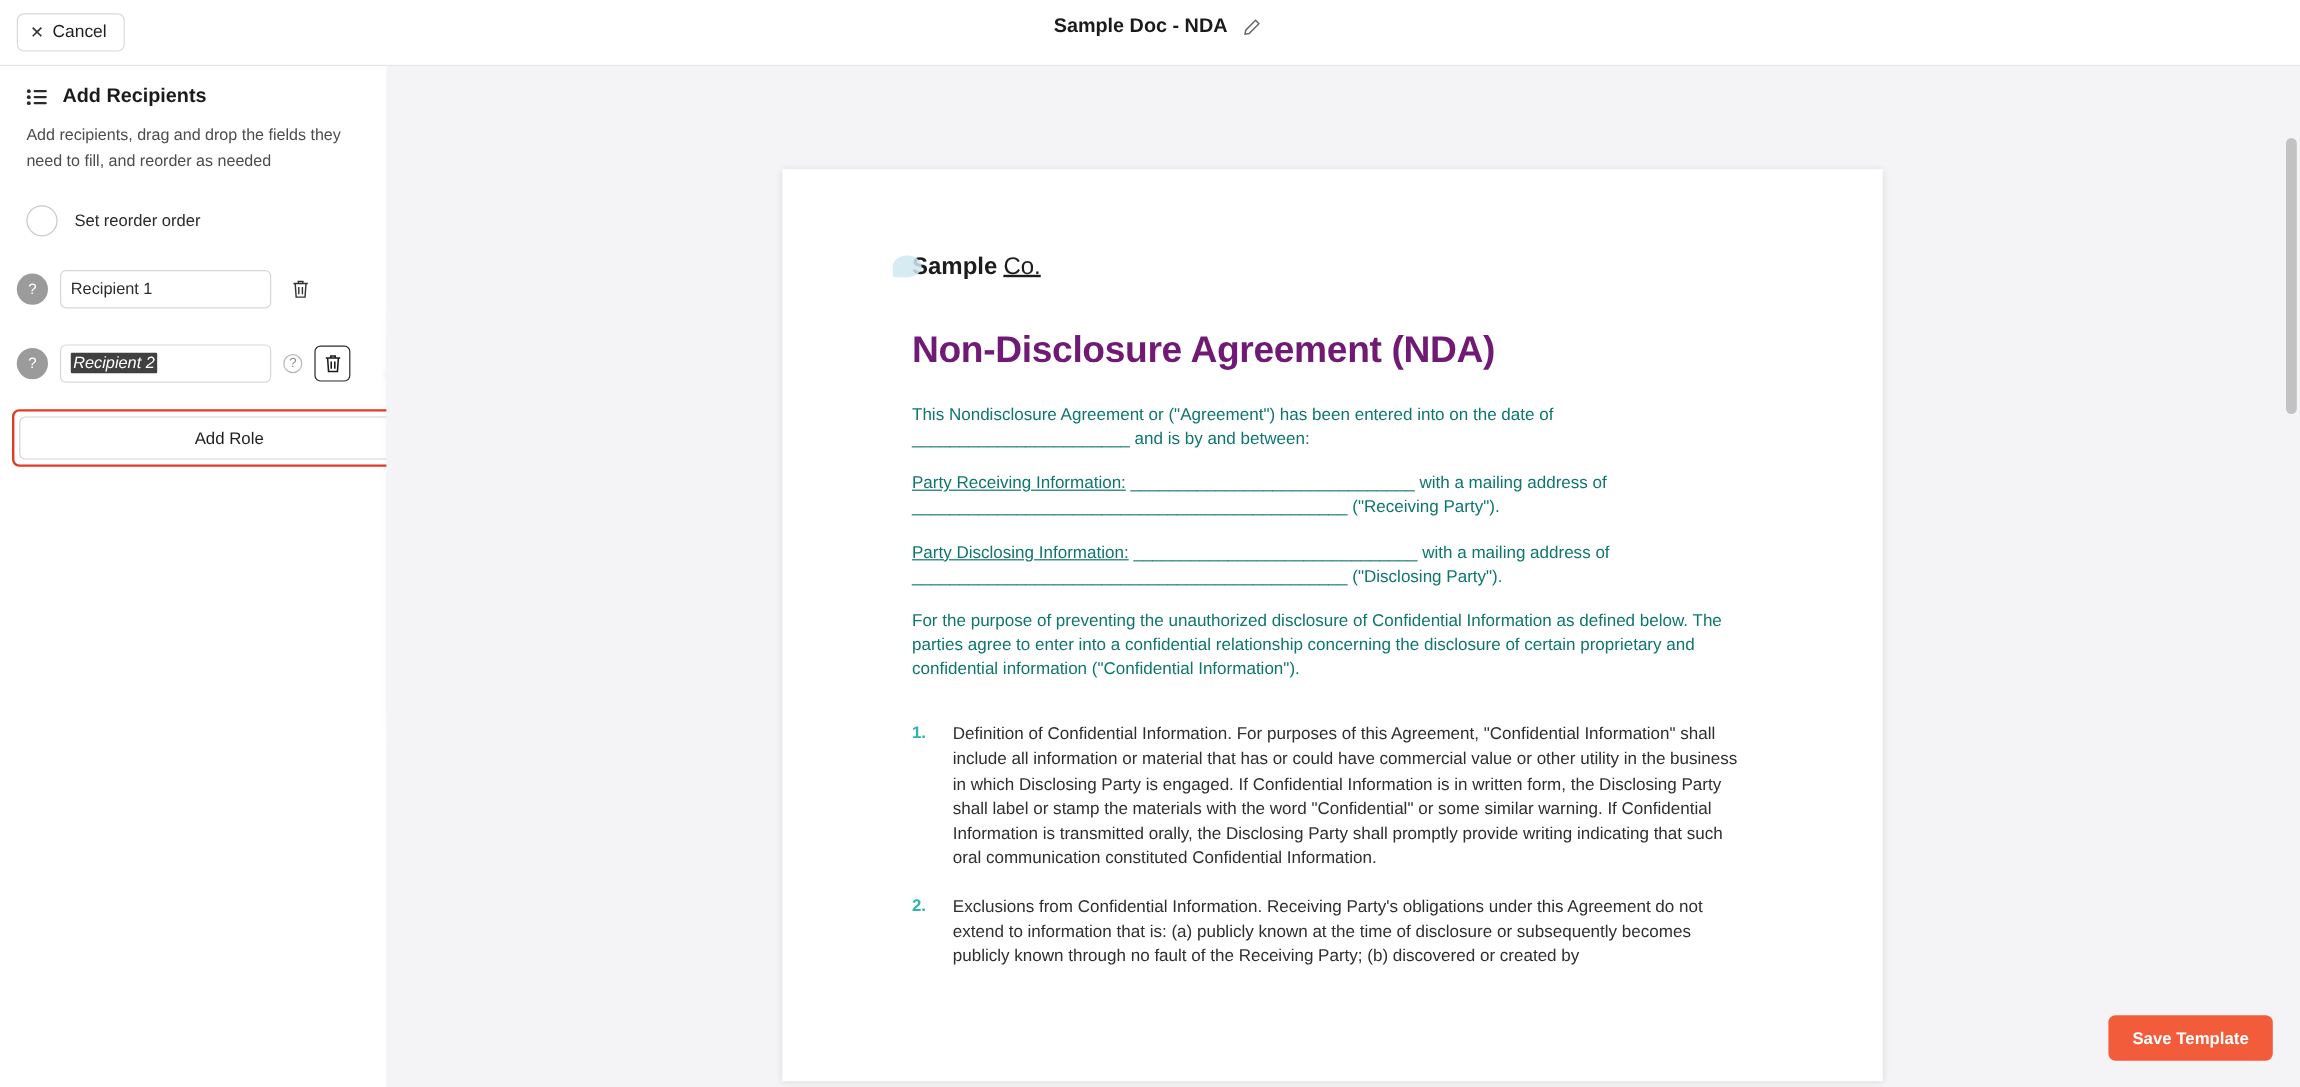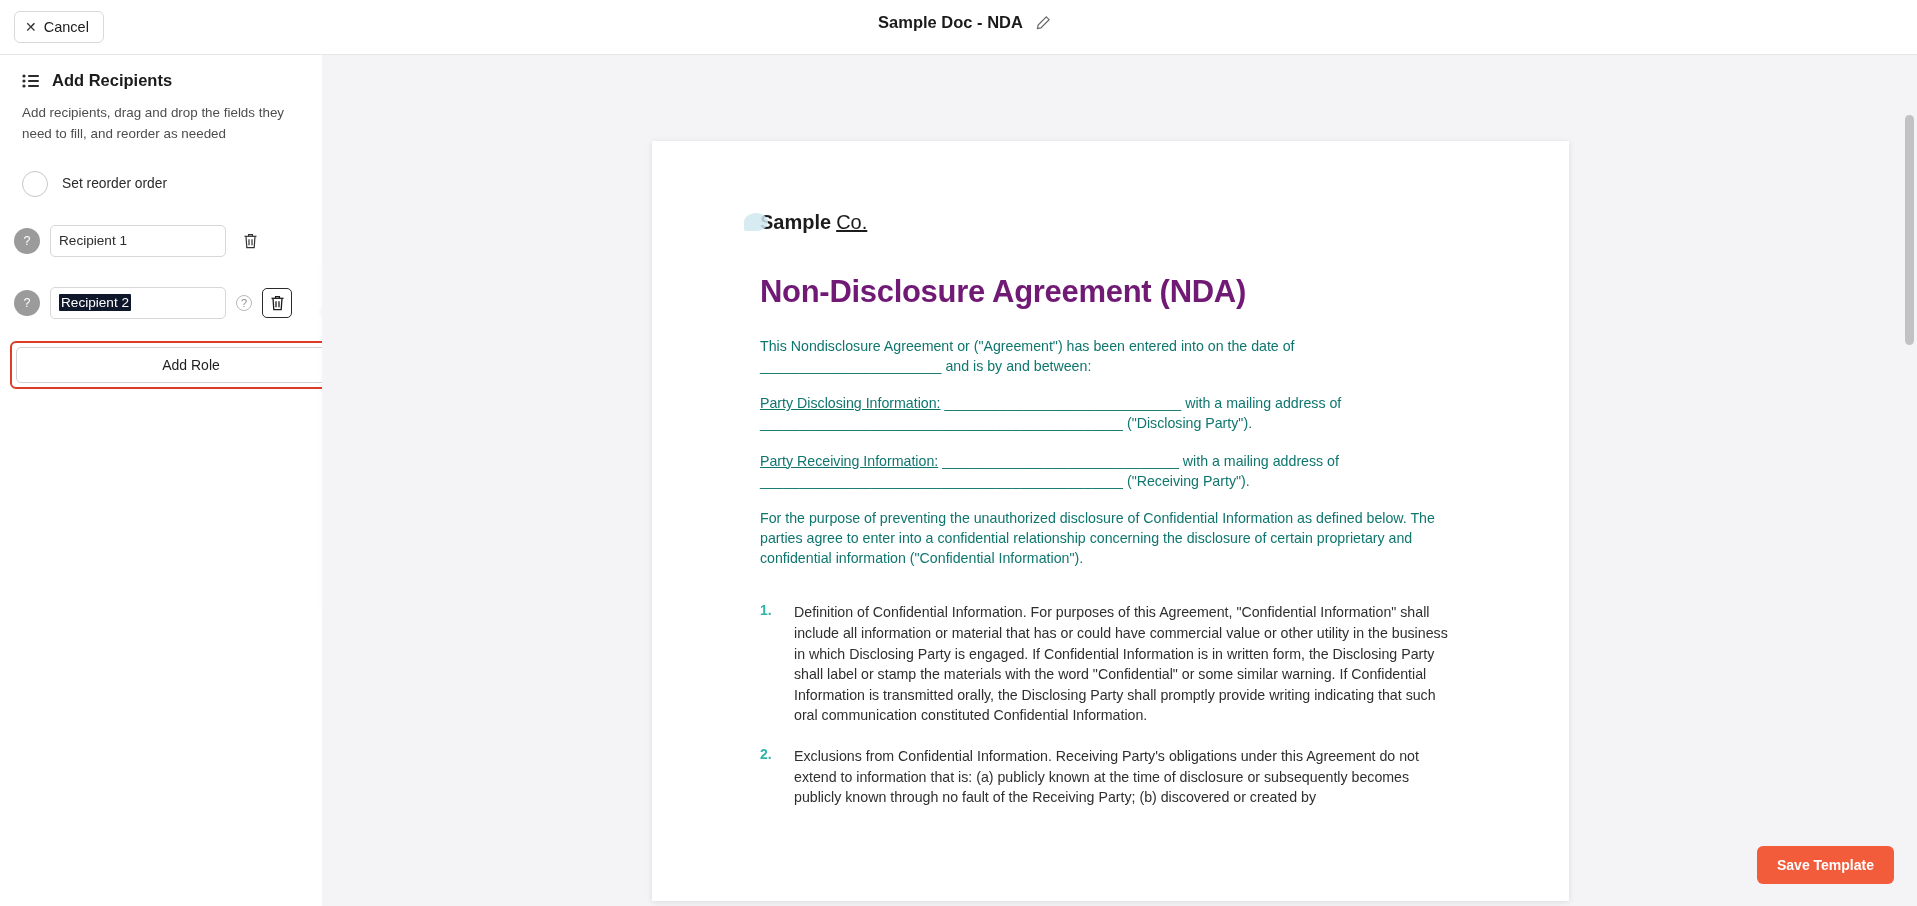--- a/index.html
+++ b/index.html
@@ -67,21 +67,21 @@
     margin: 0 0 0 14px; height: 44px; position: relative;
   }
   .recipient-row.r1 { margin-top: 22px; }
   .recipient-row.r2 { margin-top: 18px; }
   .avatar {
     width: 26px; height: 26px; border-radius: 50%;
     background: #9b9b9b; color: #fff; font-size: 12.5px;
     display: flex; align-items: center; justify-content: center; flex: none;
   }
   .sel-text {
-    background: #0f172a; color: #ffffff; padding: 1px 2px; border-radius: 1px;
+    background: #404040; color: #ffffff; padding: 1px 2px; border-radius: 1px; font-style: italic;
   }
   .fake-input {
     width: 176px; height: 32px; border: 1px solid #d7d7d7; border-radius: 5px;
     font-size: 13.6px; padding: 0 8px; color: #2c2c2c; background: #fff;
     display: flex; align-items: center; cursor: text;
   }
   .trash-btn {
     width: 28px; height: 28px; display: flex; align-items: center; justify-content: center;
     background: none; border: none; cursor: pointer; padding: 0;
   }
@@ -384,25 +384,25 @@
       </div>
 
       <h1 class="doc-h1">Non-Disclosure Agreement (NDA)</h1>
 
       <p class="doc-p">
         <span>This Nondisclosure Agreement or ("Agreement") has been entered into on the date of</span><br>
         <span>_______________________ and is by and between:</span>
       </p>
 
       <p class="doc-p tight">
+        <span class="ul">Party Receiving Information:</span><span>  ______________________________ with a mailing address of ______________________________________________ ("Receiving Party").</span>
+      </p>
+
+      <p class="doc-p tight">
         <span class="ul">Party Disclosing Information:</span><span>  ______________________________ with a mailing address of ______________________________________________ ("Disclosing Party").</span>
-      </p>
-
-      <p class="doc-p tight">
-        <span class="ul">Party Receiving Information:</span><span>  ______________________________ with a mailing address of ______________________________________________ ("Receiving Party").</span>
       </p>
 
       <p class="doc-p tight">For the purpose of preventing the unauthorized disclosure of Confidential Information as defined below. The parties agree to enter into a confidential relationship concerning the disclosure of certain proprietary and confidential information ("Confidential Information").</p>
 
       <div class="num-list">
         <div class="num-item">
           <span class="num">1.</span>
           <p>Definition of Confidential Information. For purposes of this Agreement, "Confidential Information" shall include all information or material that has or could have commercial value or other utility in the business in which Disclosing Party is engaged. If Confidential Information is in written form, the Disclosing Party shall label or stamp the materials with the word "Confidential" or some similar warning. If Confidential Information is transmitted orally, the Disclosing Party shall promptly provide writing indicating that such oral communication constituted Confidential Information.</p>
         </div>
         <div class="num-item">

